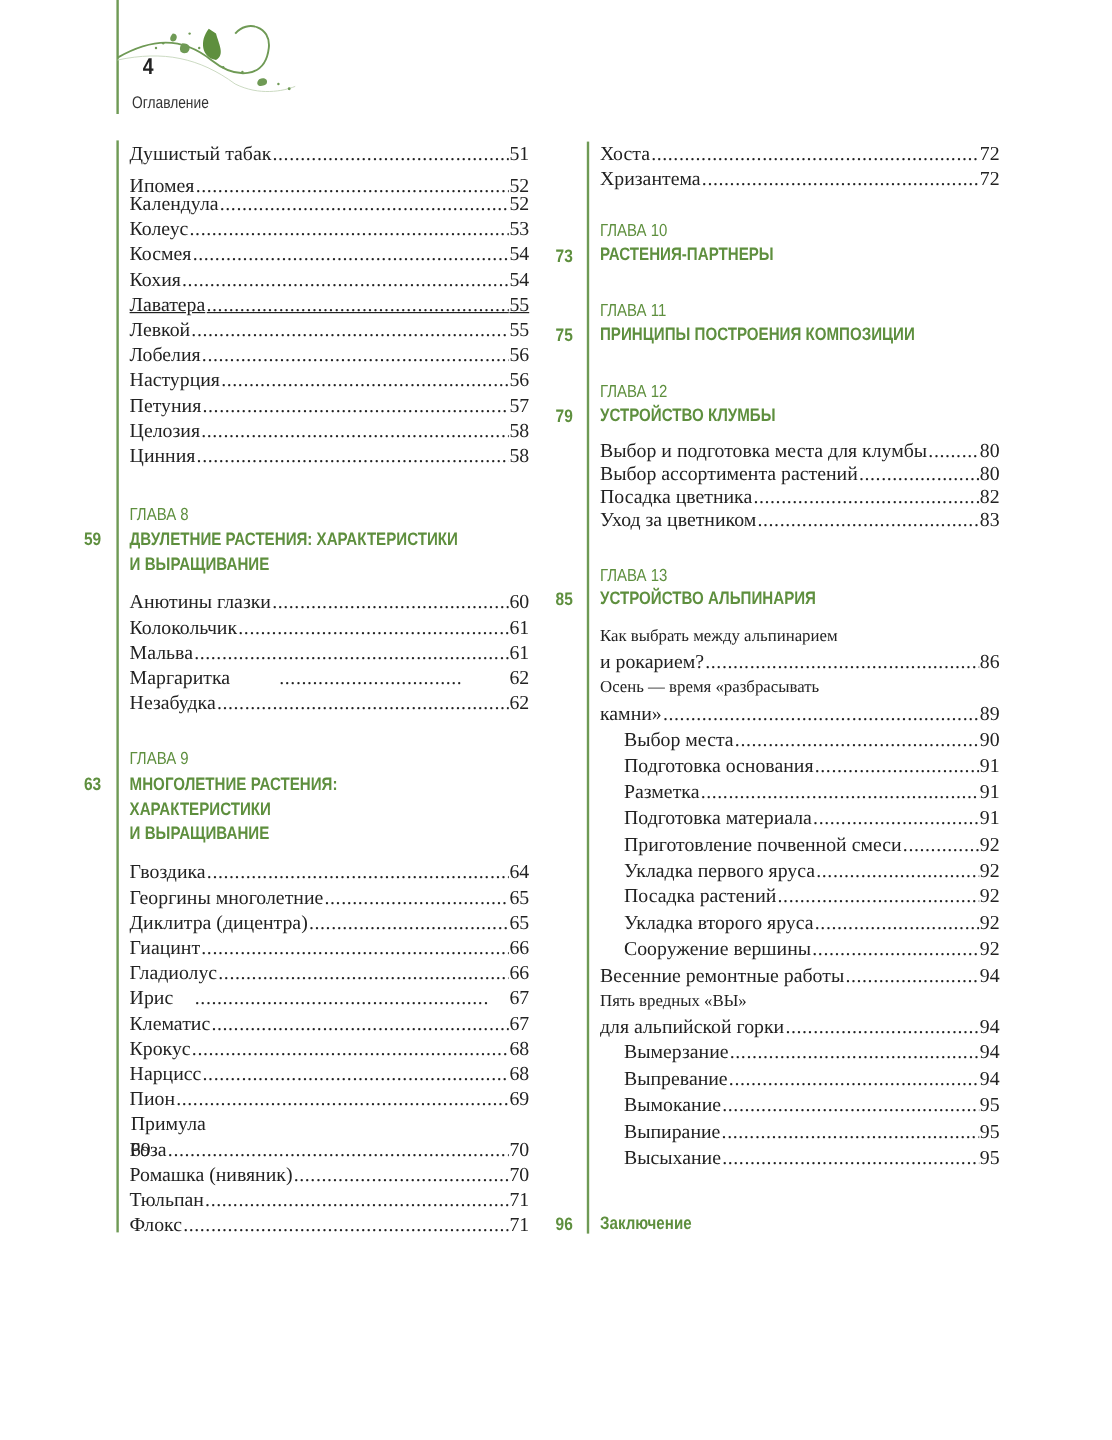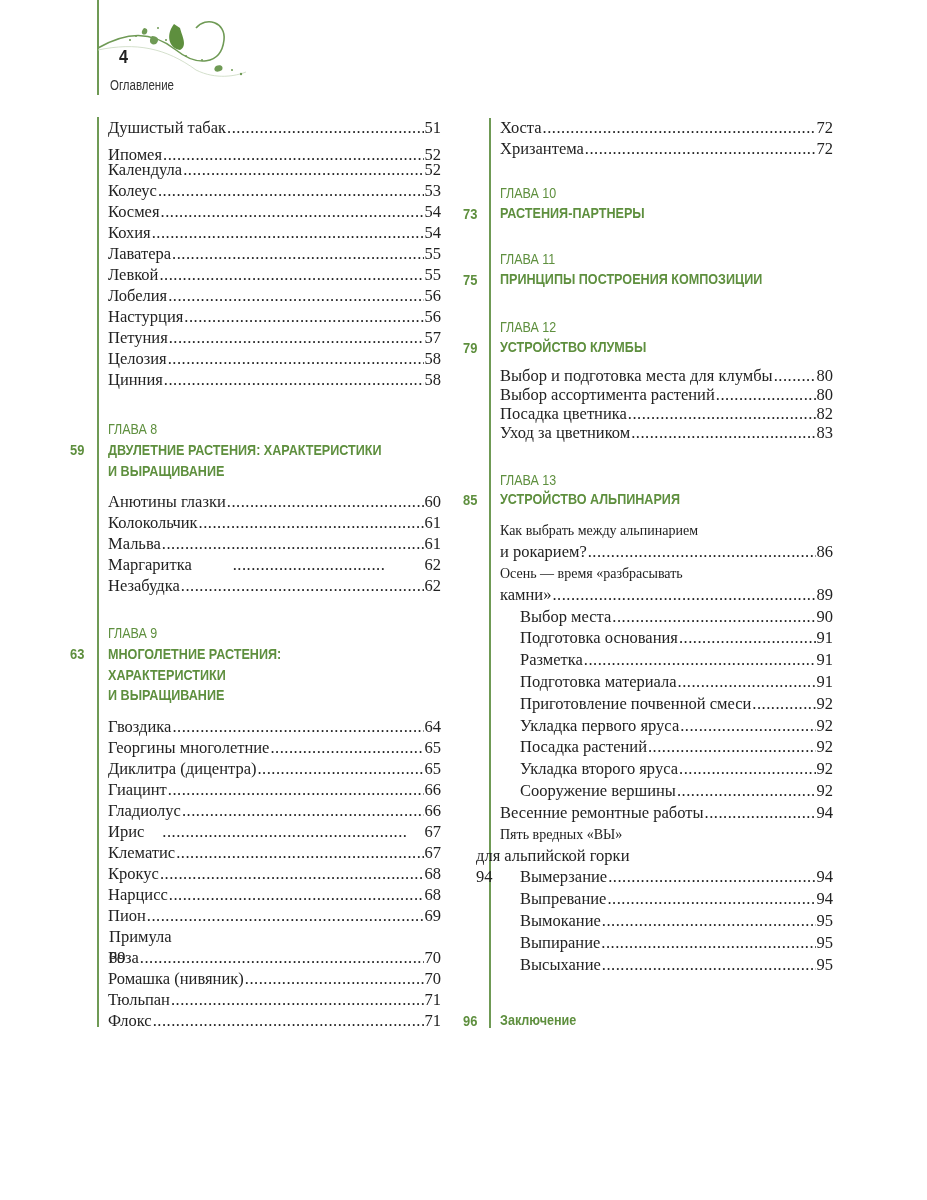--- a/index.html
+++ b/index.html
@@ -72,21 +72,21 @@
       <div class="entry" style="left: 108px; width: 333px; top: 201px;">
         <span class="label">Космея</span>
         <span class="dots"></span>
         <span class="page-num">54</span>
       </div>
       <div class="entry" style="left: 108px; width: 333px; top: 222px;">
         <span class="label">Кохия</span>
         <span class="dots"></span>
         <span class="page-num">54</span>
       </div>
-      <div class="entry" style="left: 108px; width: 333px; top: 243px;">
+      <div class="entry" style="left: 108px; width: 333px; top: 243px; text-decoration: underline;">
         <span class="label">Лаватера</span>
         <span class="dots"></span>
         <span class="page-num">55</span>
       </div>
       <div class="entry" style="left: 108px; width: 333px; top: 264px;">
         <span class="label">Левкой</span>
         <span class="dots"></span>
         <span class="page-num">55</span>
       </div>
       <div class="entry" style="left: 108px; width: 333px; top: 285px;">
@@ -342,21 +342,21 @@
         <span class="label">Сооружение вершины</span>
         <span class="dots"></span>
         <span class="page-num">92</span>
       </div>
       <div class="entry" style="left: 500px; width: 333px; top: 801.8px;">
         <span class="label">Весенние ремонтные работы</span>
         <span class="dots"></span>
         <span class="page-num">94</span>
       </div>
       <div class="plain" style="left: 500px; top: 823.6px;">Пять вредных «ВЫ»</div>
-      <div class="entry" style="left: 475px; width: 333px; top: 844.6px; flex-direction: column;">
+      <div class="entry" style="left: 500px; width: 333px; top: 844.6px;">
         <span class="label">для альпийской горки</span>
         <span class="dots"></span>
         <span class="page-num">94</span>
       </div>
       <div class="entry" style="left: 520px; width: 313px; top: 866.4px;">
         <span class="label">Вымерзание</span>
         <span class="dots"></span>
         <span class="page-num">94</span>
       </div>
       <div class="entry" style="left: 520px; width: 313px; top: 888.2px;">

